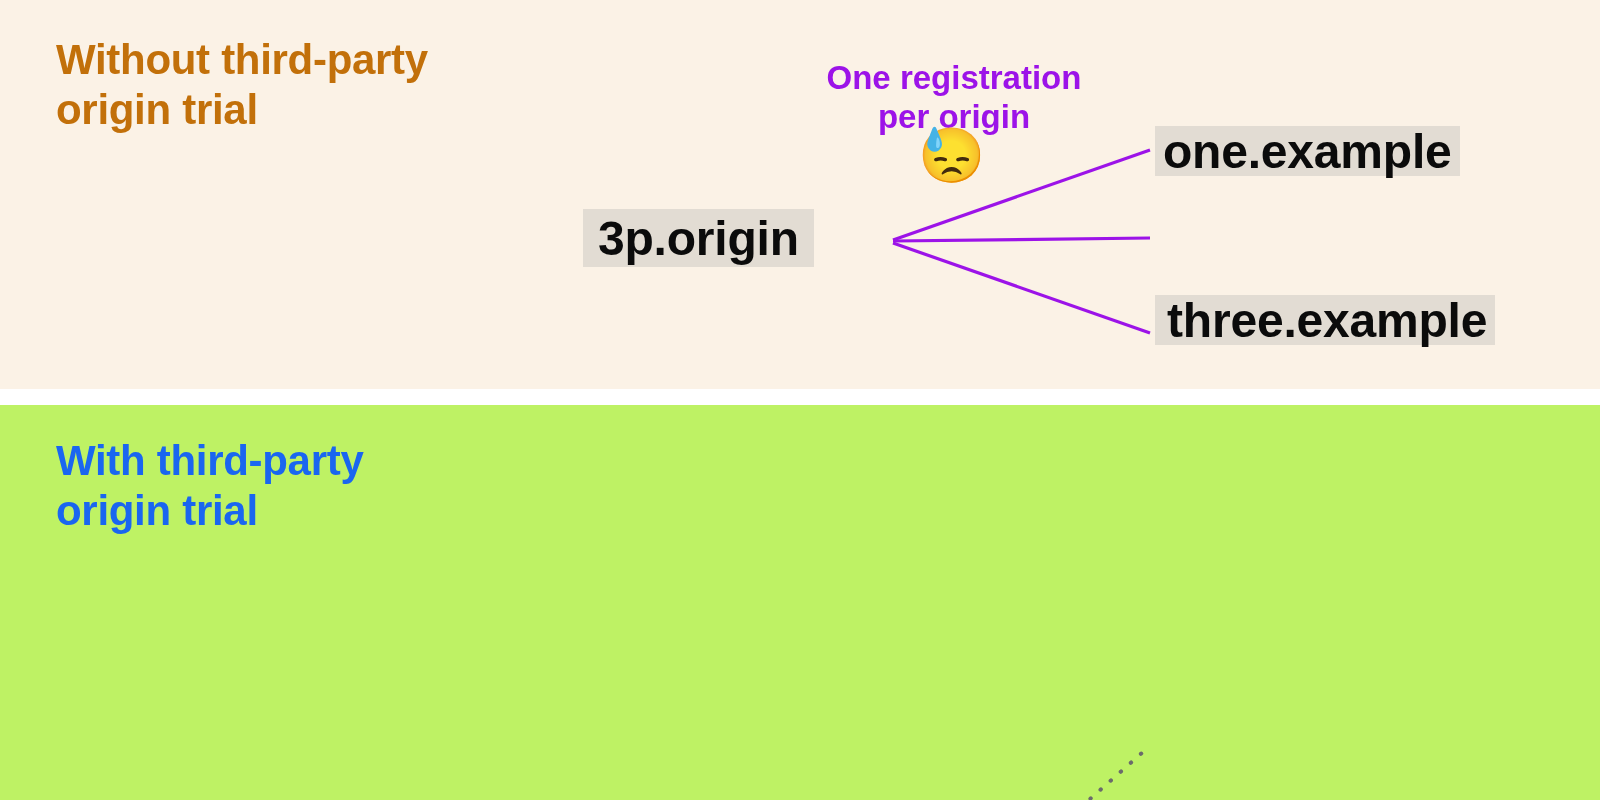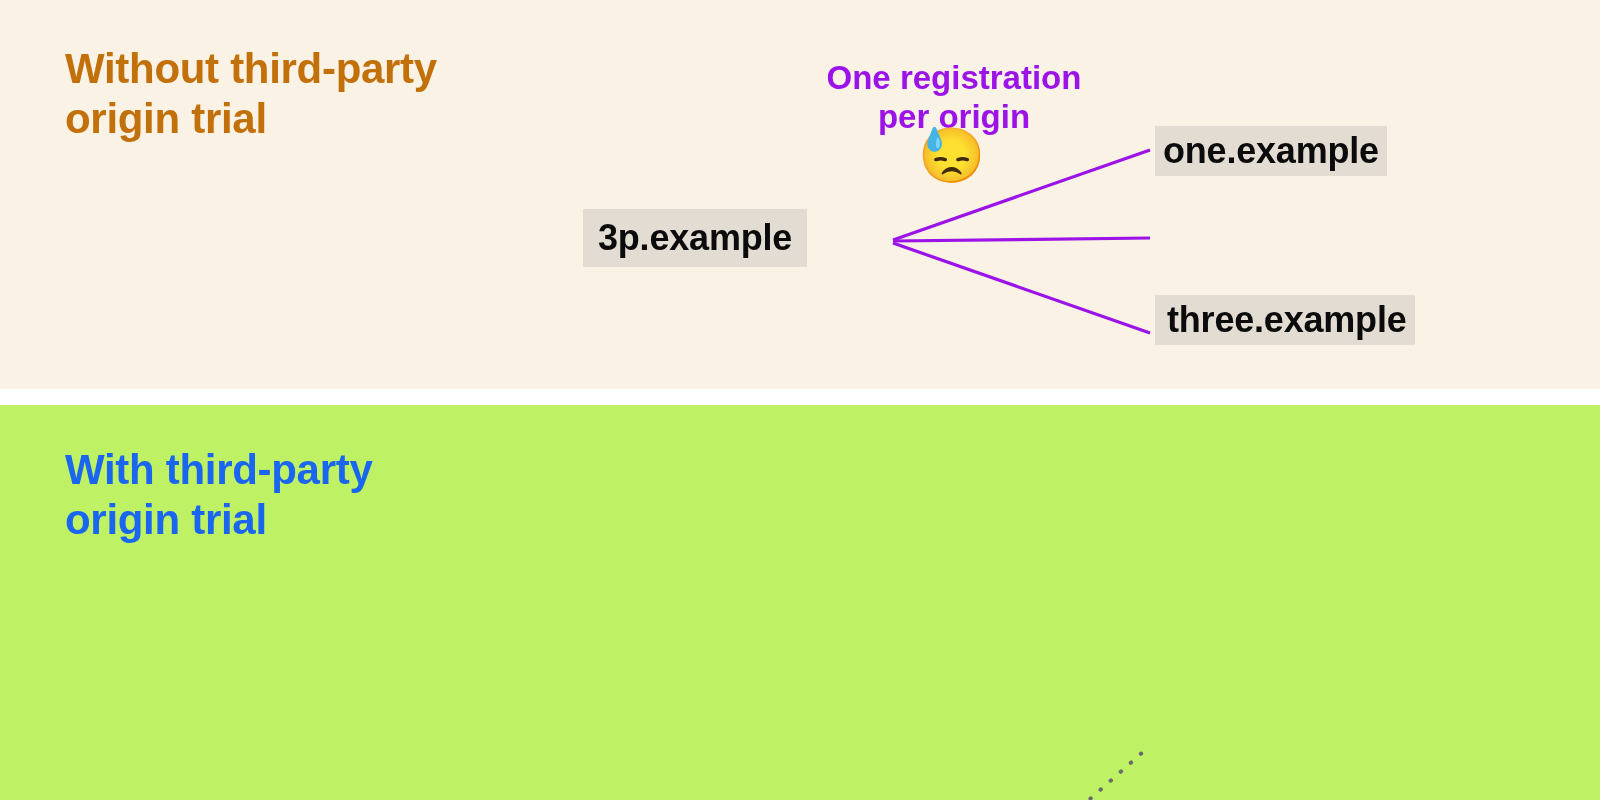--- a/index.html
+++ b/index.html
@@ -36,21 +36,21 @@
     background: #bef264;
   }
   .panel-heading {
     position: absolute;
     left: 52px;
     font-size: 42px;
     font-weight: bold;
     line-height: 1.18;
     letter-spacing: -0.3px;
     white-space: pre-line;
-    margin: 13px;
+    margin: 4px;
   }
   .heading-top {
     top: 31px;
     color: #c2700a;
   }
   .heading-bottom {
     top: 27px;
     color: #1a66f0;
   }
   .annotation {
@@ -73,21 +73,21 @@
     font-size: 54px;
     line-height: 1;
     user-select: none;
   }
   .emoji-top { top: 128px; left: 918px; }
 
   .node-box {
     position: absolute;
     display: flex;
     align-items: center;
-    font-size: 36px;
+    font-size: 48px;
     font-weight: bold;
     color: #0b0b0b;
     letter-spacing: -0.2px;
     white-space: nowrap;
     box-sizing: border-box;
   }
   .box-warm { background: #e2dcd3; }
 
   .source-top {
     left: 583px;
@@ -126,21 +126,21 @@
 per origin</p>
 
     <span class="emoji emoji-top">😓</span>
 
     <svg class="edges" viewBox="0 0 1600 800">
       <line x1="893" y1="240" x2="1150" y2="150" stroke="#9c13e8" stroke-width="3.2"></line>
       <line x1="893" y1="241" x2="1150" y2="238" stroke="#9c13e8" stroke-width="3.2"></line>
       <line x1="893" y1="243" x2="1150" y2="333" stroke="#9c13e8" stroke-width="3.2"></line>
     </svg>
 
-    <div class="node-box box-warm source-top">3p.example</div>
+    <div class="node-box box-warm source-top">3p.origin</div>
 
     <div class="node-box box-warm leaf leaf-top-1">one.example</div>
     <div class="node-box box-warm leaf leaf-top-3">three.example</div>
   </div>
 
   <div class="panel panel-bottom">
 
     <h2 class="panel-heading heading-bottom">With third-party
 origin trial</h2>
 

